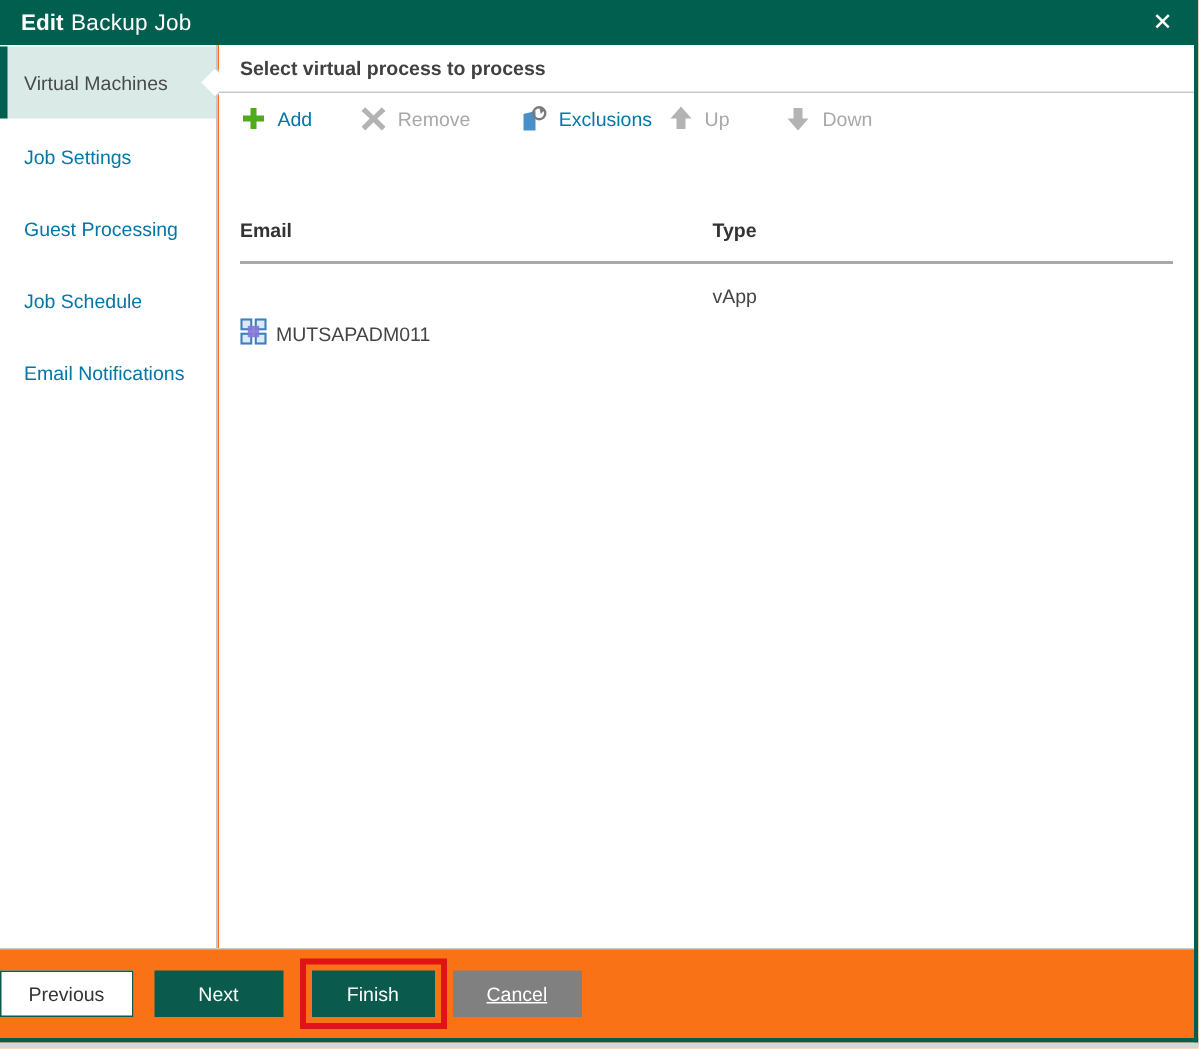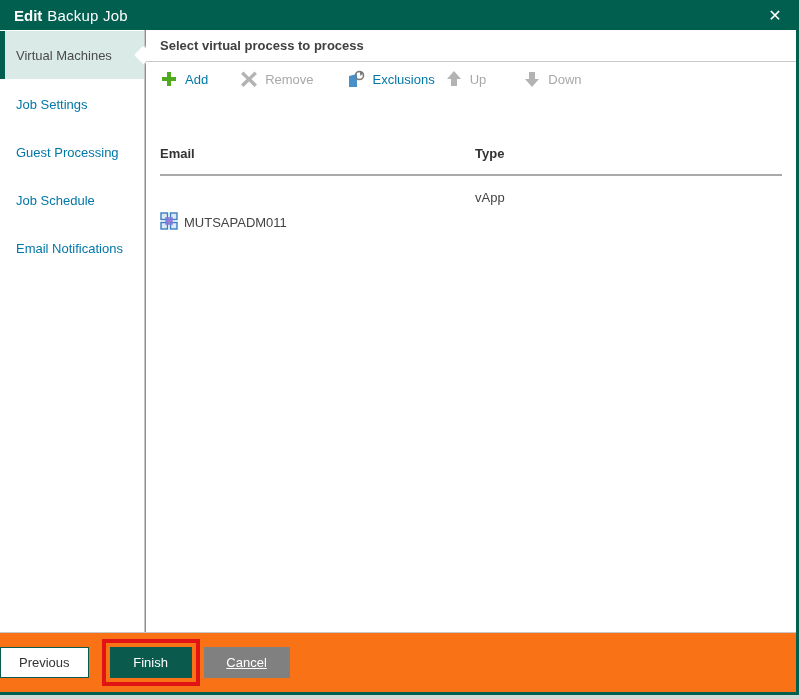--- a/index.html
+++ b/index.html
@@ -191,20 +191,21 @@
           <span>MUTSAPADM011</span>
         </div>
         <div class="col-type">vApp</div>
       </div>
     </div>
   </div>
 
   <div class="footer-sep"></div>
   <div class="footer">
     <button class="btn btn-outline mr14">Previous</button>
+    <button class="btn btn-primary mr12">Next</button>
     <span class="red-box">
       <button class="btn btn-primary">Finish</button>
     </span>
     <button class="btn btn-gray" style="margin-left:2px">Cancel</button>
   </div>
 
   <div class="right-border"></div>
   <div class="bottom-line"></div>
   <div class="bottom-strip"></div>
 </div>

